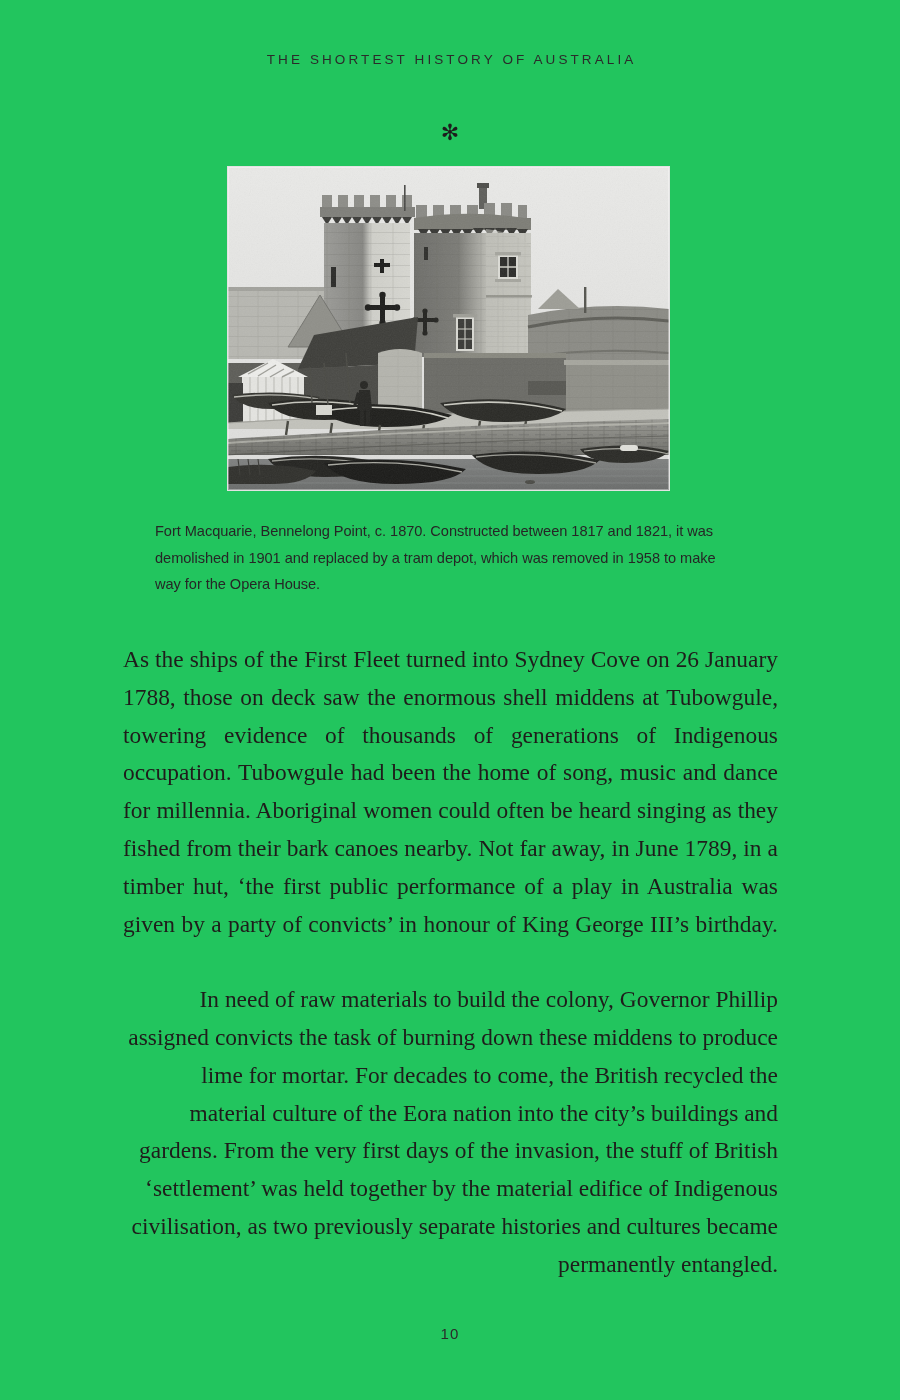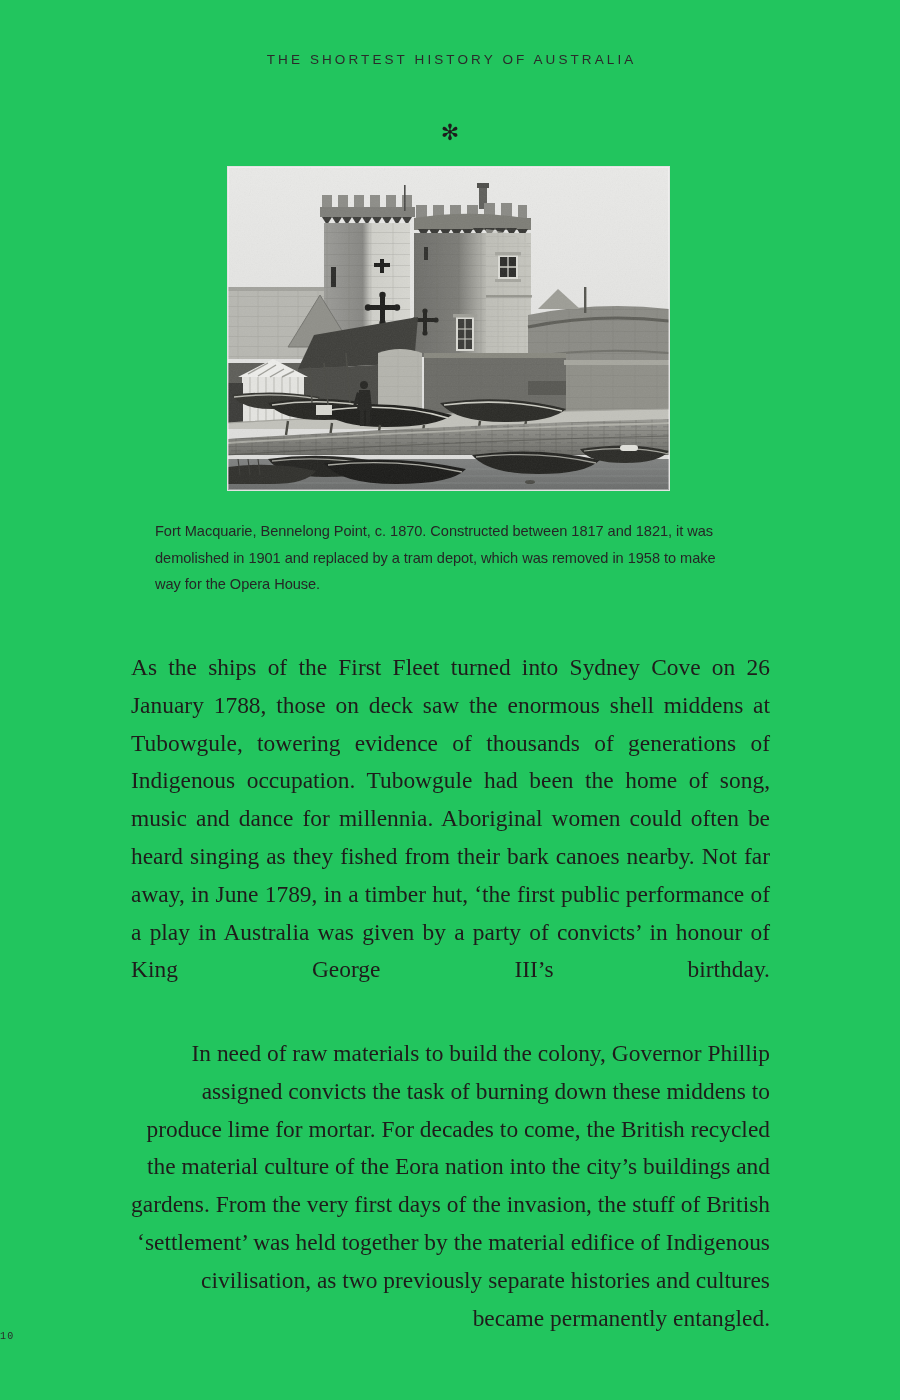--- a/index.html
+++ b/index.html
@@ -83,21 +83,21 @@
   }
 
   
   .body-text {
     position: absolute;
     left: 123px;
     top: 641px;
     width: 655px;
   }
   .body-text p {
-    margin: 8px;
+    margin: 0;
     text-align: justify;
     font-size: 23.4px;
     line-height: 37.8px;
     letter-spacing: 0.02px;
     color: #1f1c1b;
     font-family: "Liberation Serif", serif;
   }
   .body-text p.indent { text-indent: 27px; }
   .body-text p:last-child { text-align: right; }
 
@@ -107,23 +107,23 @@
     display: inline-block;
     width: 100%;
   }
 
   
   .folio {
     position: absolute;
     bottom: 58px;
     left: 0;
     right: 0;
-    text-align: left;
-    font-family: Liberation Mono, monospace;
-    font-size: 10px;
+    text-align: center;
+    font-family: Liberation Sans, sans-serif;
+    font-size: 15px;
     letter-spacing: 1.2px;
     color: #2b2b2b;
   }
 </style>
 </head>
 <body>
 
 <div class="page">
 
   <div class="running-header">THE SHORTEST HISTORY OF AUSTRALIA</div>

